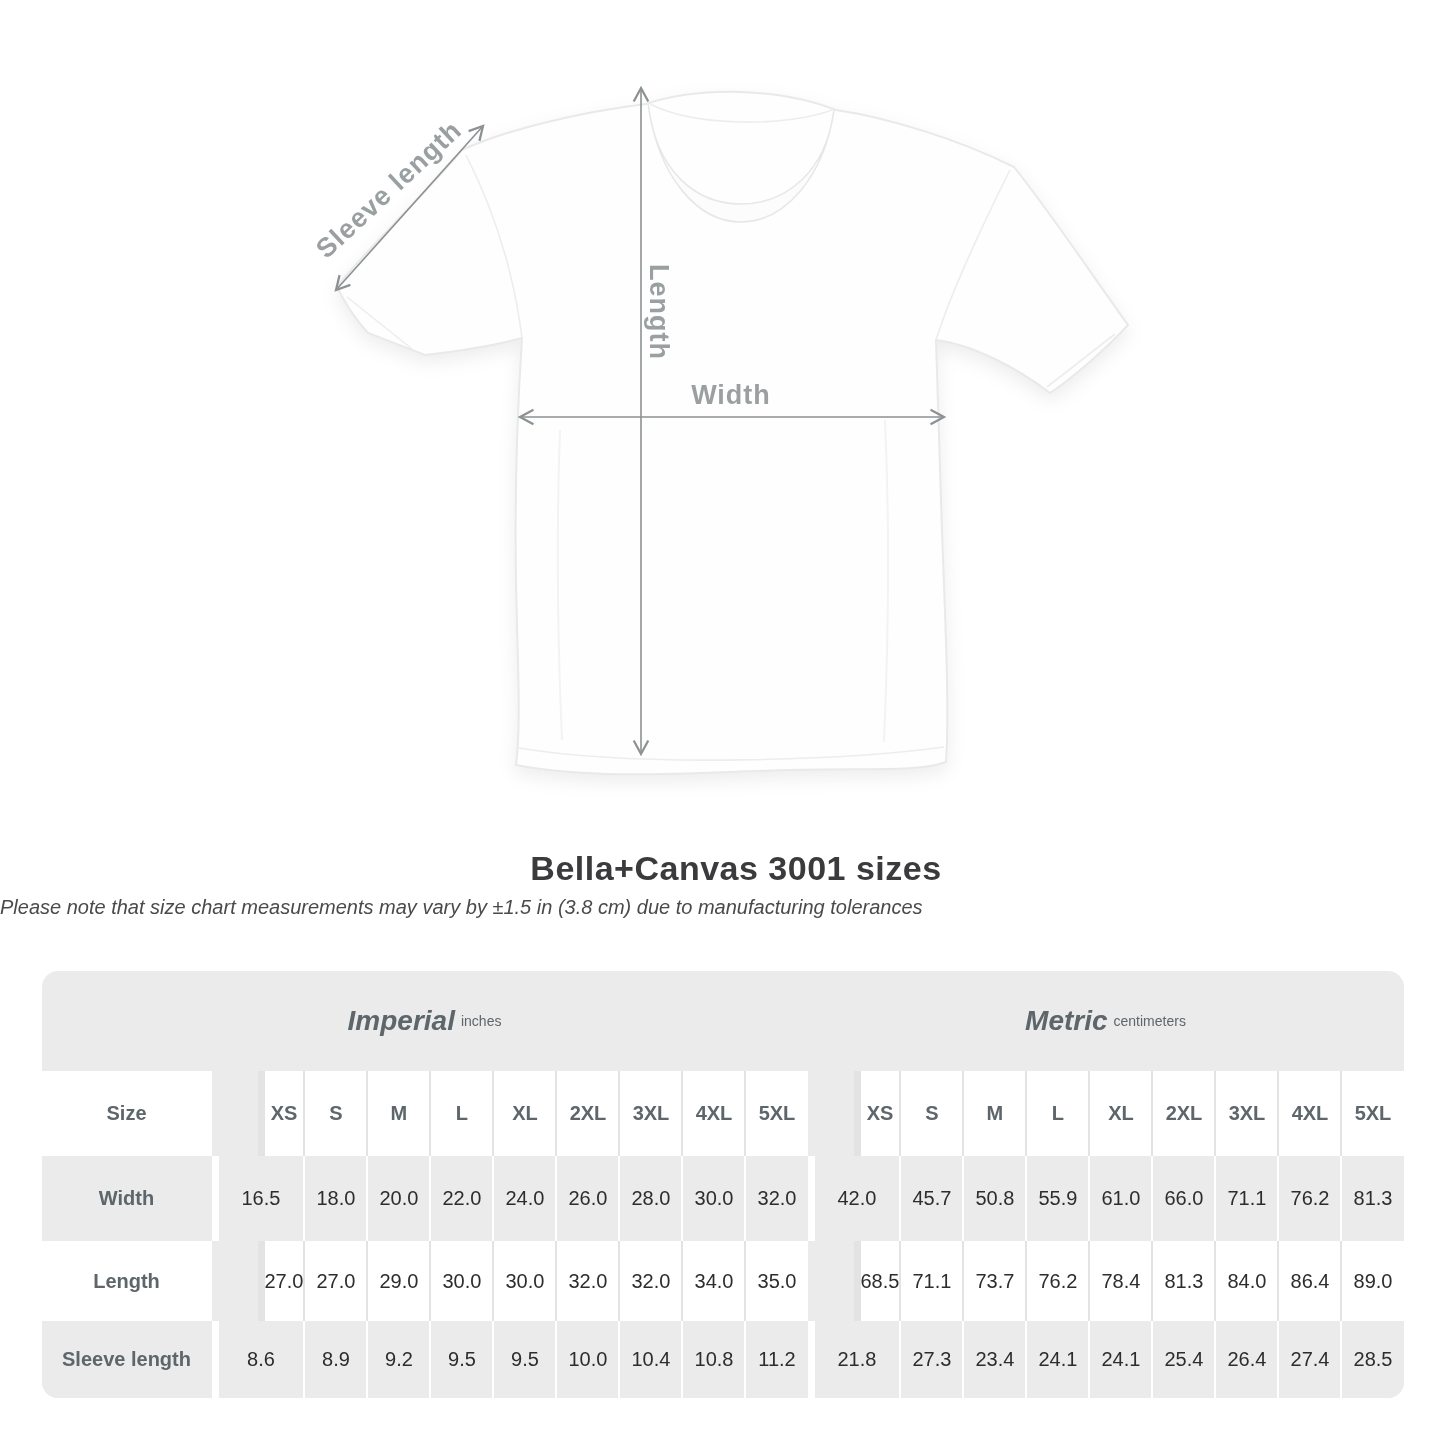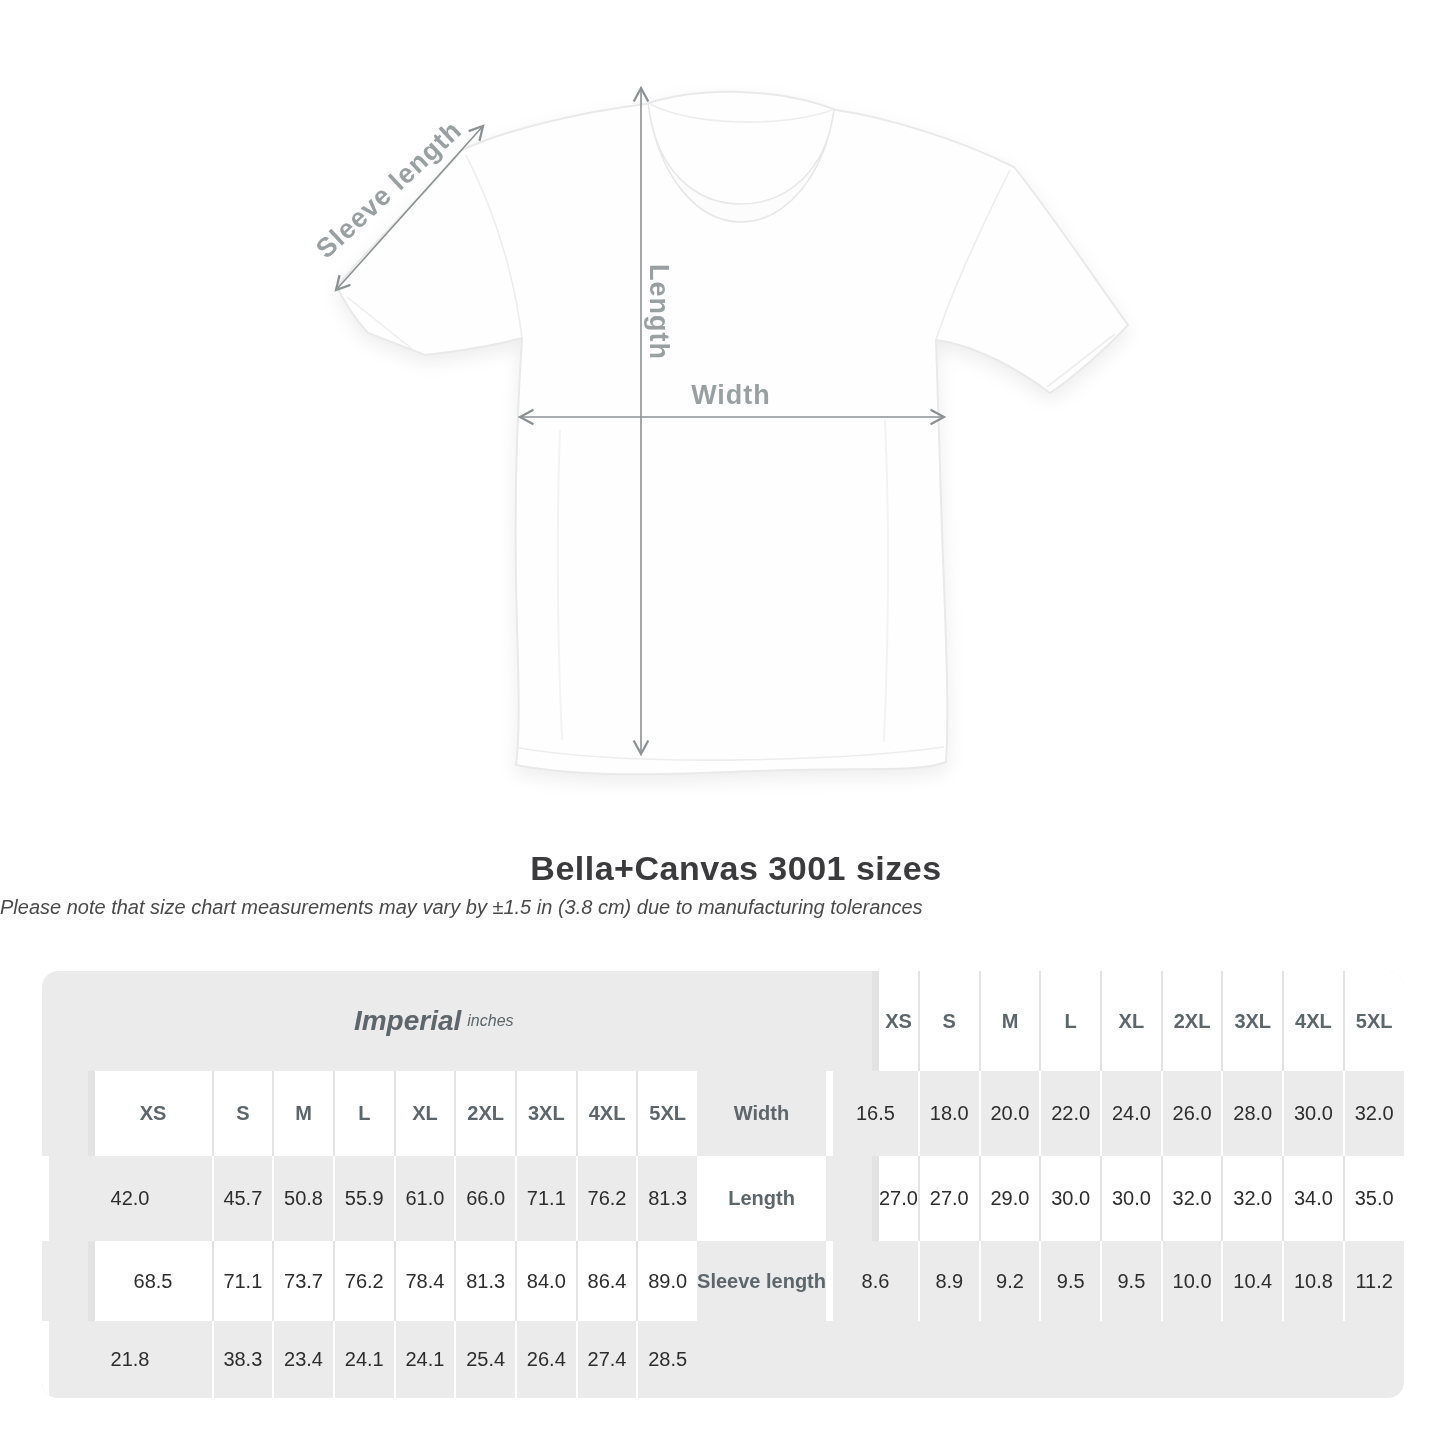--- a/index.html
+++ b/index.html
@@ -55,21 +55,21 @@
     overflow:hidden;
     display:grid;
     grid-template-columns:170px repeat(18, 1fr);
     grid-template-rows:100px 85px 85px 80px 77px;
   }
   .group-hdr{
     display:flex;flex-direction:row;align-items:center;justify-content:center;
     gap:6px;color:#5d666b;
   }
   .group-hdr .g-name{font-size:28px;font-weight:bold;font-style:italic;}
-  .group-hdr .g-unit{font-size:16px;font-style:italic;}
+  .group-hdr .g-unit{font-size:14px;}
   .imperial-hdr{grid-column:1 / span 10;grid-row:1;}
   .metric-hdr{grid-column:11 / span 9;grid-row:1;}
   .cell{
     display:flex;align-items:center;justify-content:center;
     font-size:20px;
     white-space:nowrap;
   }
   .cw{background:#ffffff;}
   .cg{background:#ebebeb;}
   .cw.d{border-left:2px solid #e3e3e3;}
@@ -147,21 +147,26 @@
 
   <h1 class="page-title">Bella+Canvas 3001 sizes</h1>
   <p class="page-note">Please note that size chart measurements may vary by ±1.5 in (3.8 cm) due to manufacturing tolerances</p>
 
   <div class="size-table">
 
     <div class="group-hdr imperial-hdr">
       <div class="g-name">Imperial</div>
       <div class="g-unit">inches</div>
     </div>
-
+    <div class="group-hdr metric-hdr">
+      <div class="g-name">Metric</div>
+      <div class="g-unit">centimeters</div>
+    </div>
+
+    <div class="cell cw hdr-txt">Size</div>
     <div class="cell cw d gstart hdr-txt">XS</div>
     <div class="cell cw d hdr-txt">S</div>
     <div class="cell cw d hdr-txt">M</div>
     <div class="cell cw d hdr-txt">L</div>
     <div class="cell cw d hdr-txt">XL</div>
     <div class="cell cw d hdr-txt">2XL</div>
     <div class="cell cw d hdr-txt">3XL</div>
     <div class="cell cw d hdr-txt">4XL</div>
     <div class="cell cw d hdr-txt">5XL</div>
     <div class="cell cw d gstart hdr-txt">XS</div>
@@ -218,21 +223,21 @@
     <div class="cell cg d gstart num">8.6</div>
     <div class="cell cg d num">8.9</div>
     <div class="cell cg d num">9.2</div>
     <div class="cell cg d num">9.5</div>
     <div class="cell cg d num">9.5</div>
     <div class="cell cg d num">10.0</div>
     <div class="cell cg d num">10.4</div>
     <div class="cell cg d num">10.8</div>
     <div class="cell cg d num">11.2</div>
     <div class="cell cg d gstart num">21.8</div>
-    <div class="cell cg d num">38.3</div>
+    <div class="cell cg d num">27.3</div>
     <div class="cell cg d num">23.4</div>
     <div class="cell cg d num">24.1</div>
     <div class="cell cg d num">24.1</div>
     <div class="cell cg d num">25.4</div>
     <div class="cell cg d num">26.4</div>
     <div class="cell cg d num">27.4</div>
     <div class="cell cg d num">28.5</div>
 
   </div>
 </div>

